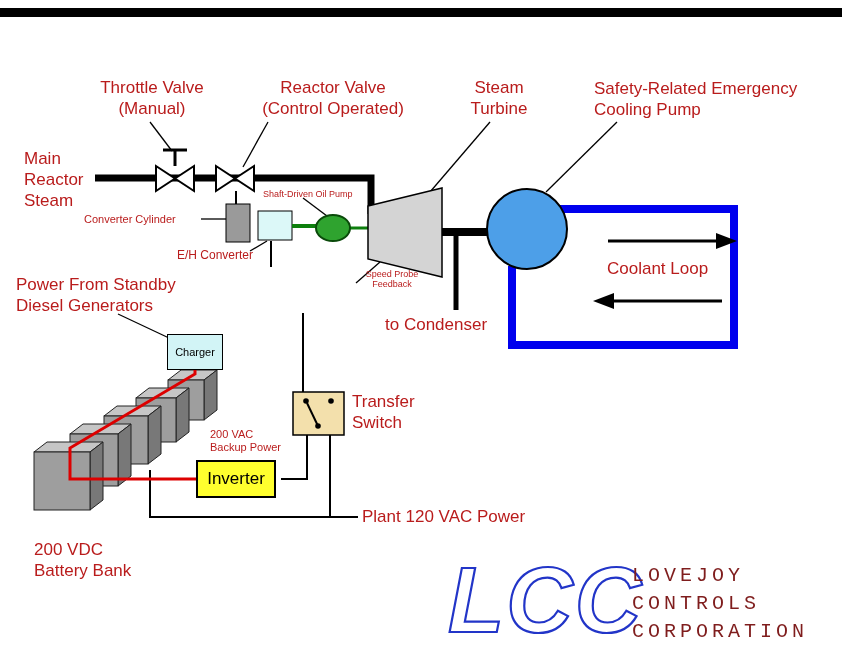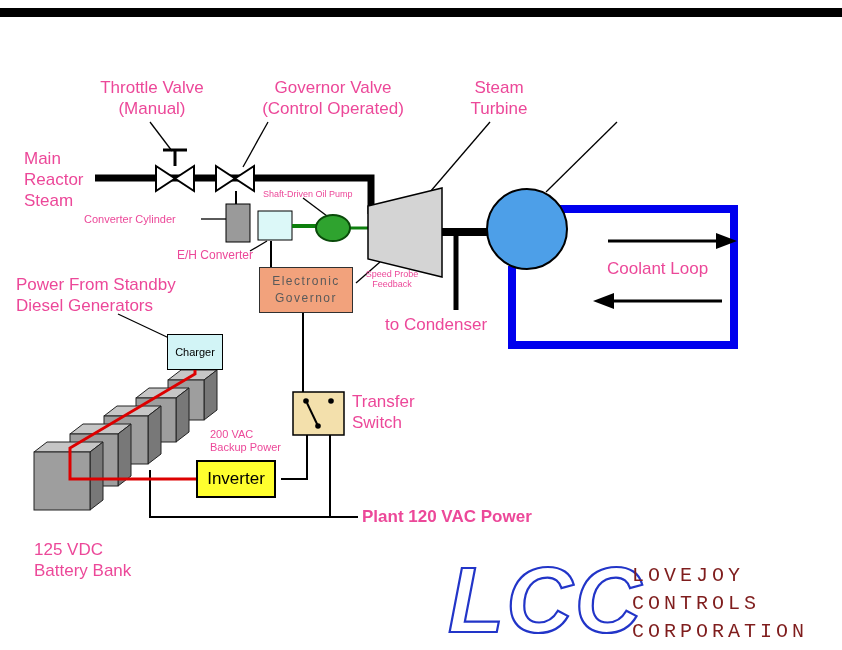--- a/index.html
+++ b/index.html
@@ -1,19 +1,19 @@
 <!DOCTYPE html>
 <html><head>
 <meta charset="utf-8">
 <style>
   html,body { margin:0; padding:0; background:#ffffff; }
   body { font-family:"Liberation Sans", sans-serif; }
   #stage { position:relative; width:842px; height:650px; background:#ffffff; overflow:hidden; }
   #diagram-svg { position:absolute; left:0; top:0; z-index:1; }
-  .lbl { position:absolute; z-index:2; white-space:pre-line; color:#ec4899; }
+  .lbl { position:absolute; z-index:2; white-space:pre-line; color:#b91c1c; }
   .f17 { font-size:17px; line-height:21px; }
   .f11 { font-size:11px; line-height:13px; }
   .f10 { font-size:12px; line-height:12px; }
   .f9  { font-size:9px;  line-height:10px; }
   .center { text-align:center; }
   .box { position:absolute; z-index:2; box-sizing:border-box; display:flex;
          align-items:center; justify-content:center; text-align:center; white-space:pre-line; }
   #governor-box { left:259px; top:267px; width:94px; height:46px; background:#F2A27C;
                   border:1px solid #303030; color:#5a5a5a; font-size:12px; letter-spacing:1.5px; line-height:17px; }
   #charger-box  { left:167px; top:334px; width:56px; height:36px; background:#D2F4F6;
@@ -135,45 +135,45 @@
       </g>
     </g>
 
     <polyline points="195,359 195,374 70,448 70,479 196,479" fill="none" stroke-width="3" stroke="#DD0000"></polyline>
 
     <text x="448" y="632" font-size="92" font-style="italic" font-weight="bold" letter-spacing="2" fill="#ffffff" stroke="#2235C8" stroke-width="2.2" font-family="&quot;Liberation Sans&quot;, sans-serif">LCC</text>
   </svg>
 
   <div class="lbl f17 center" style="left:88px; top:77px; width:128px;">Throttle Valve
 (Manual)</div>
-  <div class="lbl f17 center" style="left:238px; top:77px; width:190px;">Governor Valve
+  <div class="lbl f17 center" style="left:238px; top:77px; width:190px;">Reactor Valve
 (Control Operated)</div>
   <div class="lbl f17 center" style="left:455px; top:77px; width:88px;">Steam
 Turbine</div>
+  <div class="lbl f17" style="left:594px; top:78px; width:244px;">Safety-Related Emergency
+Cooling Pump</div>
   <div class="lbl f17" style="left:24px; top:148px; width:80px;">Main
 Reactor
 Steam</div>
   <div class="lbl f11" style="left:84px; top:213px;">Converter Cylinder</div>
   <div class="lbl f9" style="left:263px; top:189px;">Shaft-Driven Oil Pump</div>
   <div class="lbl f10" style="left:177px; top:249px;">E/H Converter</div>
   <div class="lbl f9 center" style="left:361px; top:269px; width:62px;">Speed Probe
 Feedback</div>
   <div class="lbl f17" style="left:385px; top:314px;">to Condenser</div>
   <div class="lbl f17" style="left:607px; top:258px;">Coolant Loop</div>
   <div class="lbl f17" style="left:16px; top:274px;">Power From Standby
 Diesel Generators</div>
   <div class="lbl f17" style="left:352px; top:391px;">Transfer
 Switch</div>
   <div class="lbl f11" style="left:210px; top:428px;">200 VAC
 Backup Power</div>
-  <div class="lbl f17" style="left:362px; top:506px;font-weight:bold;">Plant 120 VAC Power</div>
-  <div class="lbl f17" style="left:34px; top:539px;">125 VDC
+  <div class="lbl f17" style="left:362px; top:506px;">Plant 120 VAC Power</div>
+  <div class="lbl f17" style="left:34px; top:539px;">200 VDC
 Battery Bank</div>
   <div class="lbl" id="company-name">LOVEJOY
 CONTROLS
 CORPORATION</div>
 
-  <div class="box" id="governor-box">Electronic
-Governor</div>
   <div class="box" id="charger-box">Charger</div>
   <div class="box" id="inverter-box">Inverter</div>
 
 </div>
 
 </body></html>

